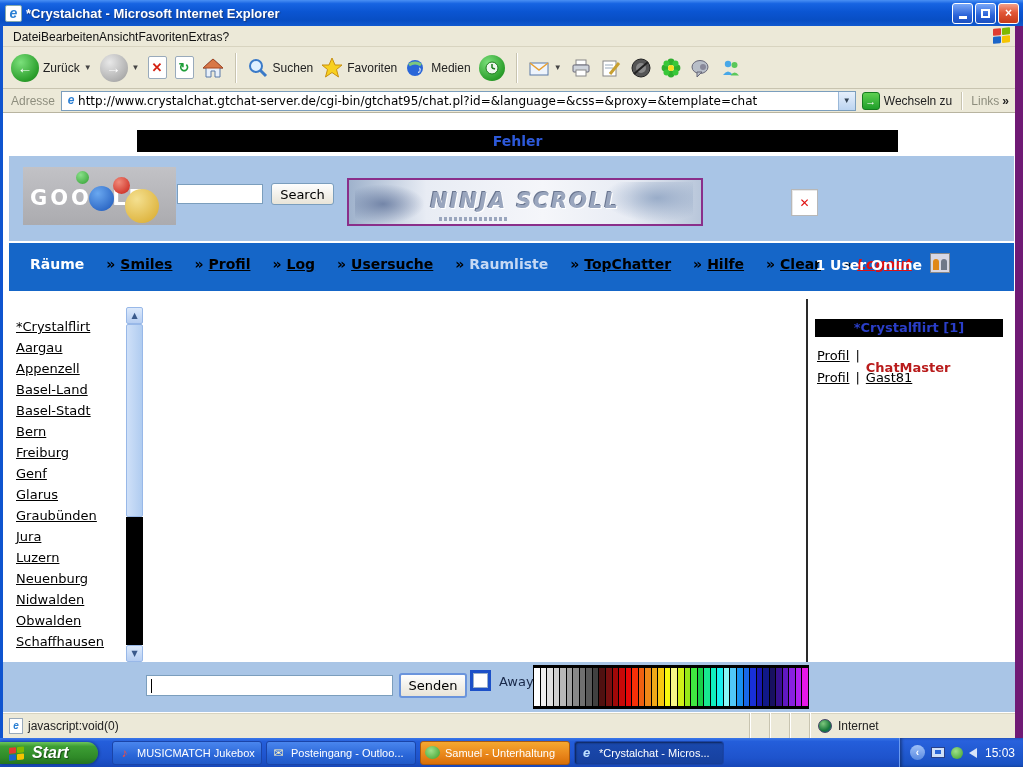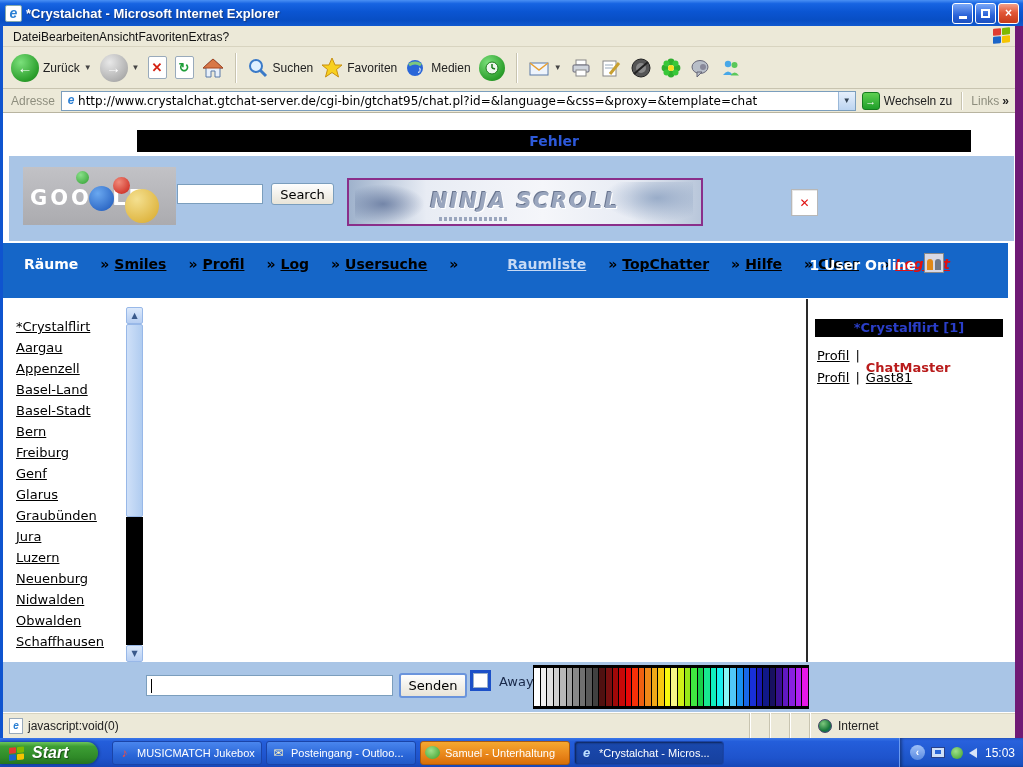--- a/index.html
+++ b/index.html
@@ -52,21 +52,21 @@
   .addr-icon { width:14px; height:14px; color:#2a7fd4; font-weight:bold; font-style:italic; font-size:12px; line-height:13px; text-align:center; }
   .addr-url { flex:1; font-size:12px; font-family:"DejaVu Sans", sans-serif; color:#000; white-space:nowrap; overflow:hidden; }
   .addr-drop { width:17px; height:18px; background:linear-gradient(180deg,#e6f0fc,#bcd4f0); border-left:1px solid #9ab8d8; display:flex; align-items:center; justify-content:center; font-size:8px; color:#345; }
   .go-btn { display:flex; align-items:center; gap:4px; font-size:12px; color:#222; }
   .go-sq { width:18px; height:18px; border-radius:3px; background:linear-gradient(180deg,#5fd050,#1f9e2a); color:#fff; display:flex; align-items:center; justify-content:center; font-size:11px; font-weight:bold; border:1px solid #167a1e;}
   .links-lbl { font-size:12px; color:#8e8e7e; display:flex; gap:3px; align-items:center; padding-right:2px;}
   .links-chev { color:#222; font-weight:bold; }
 
   
   .page { position:relative; height:599px; background:#fff; overflow:hidden; font-family:"DejaVu Sans", sans-serif; }
-  .fehler { position:absolute; left:134px; top:17px; width:834px; height:22px; background:#000;
+  .fehler { position:absolute; left:134px; top:17px; width:761px; height:22px; background:#000;
     color:#2d59d9; font-weight:bold; font-size:14px; text-align:center; line-height:22px; }
   .band { position:absolute; left:6px; top:43px; width:1005px; height:85px; background:#a9c5e6; }
 
   .gbox { position:absolute; left:14px; top:11px; width:153px; height:58px; background:linear-gradient(180deg,#c2c2c6,#ababaf); overflow:hidden; }
   .gtext { position:absolute; left:7px; top:19px; color:#fff; font-weight:bold; font-size:21px; letter-spacing:3px; font-family:"DejaVu Sans", sans-serif; }
   .ball { position:absolute; border-radius:50%; }
   .ball.green { width:13px; height:13px; left:53px; top:4px; background:radial-gradient(circle at 35% 30%,#8ae08a,#2f9e2f); }
   .ball.blue { width:25px; height:25px; left:66px; top:19px; background:radial-gradient(circle at 35% 30%,#6aa8f0,#1b55b8); }
   .ball.red { width:17px; height:17px; left:90px; top:10px; background:radial-gradient(circle at 35% 30%,#f08a7a,#c81e14); }
   .ball.yellow { width:34px; height:34px; left:102px; top:22px; background:radial-gradient(circle at 35% 30%,#f4e090,#d8a828); }
@@ -80,27 +80,27 @@
   .ninja-title { position:absolute; left:0; right:0; top:9px; text-align:center; font-weight:bold; font-style:italic;
     font-size:21px; letter-spacing:2px; color:#9aa6be; text-shadow:1px 1px 0 #fff, -1px -1px 0 #6a7690; }
   .ninja-blob1 { position:absolute; left:6px; top:4px; width:70px; height:40px; background:radial-gradient(ellipse at 40% 50%,#5a6e96 0%,rgba(90,110,150,0) 70%); opacity:.75;}
   .ninja-blob2 { position:absolute; right:8px; top:2px; width:90px; height:40px; background:radial-gradient(ellipse at 60% 40%,#8aa0c0 0%,rgba(138,160,192,0) 70%); opacity:.8;}
   .ninja-sub { position:absolute; left:90px; bottom:3px; width:70px; height:4px; background:repeating-linear-gradient(90deg,#9aa6be 0 3px,transparent 3px 5px); }
 
   .broken { position:absolute; left:782px; top:33px; width:27px; height:27px; background:#fff; border:1px solid #b8b8b8;
     box-shadow:inset 1px 1px 0 #e8e8e8; display:flex; align-items:center; justify-content:center; }
   .broken span { color:#e01010; font-weight:bold; font-size:12px; }
 
-  .navbar { position:absolute; left:0; top:130px; width:1005px; height:55px; background:#1566c8; }
+  .navbar { position:absolute; left:6px; top:130px; width:1005px; height:48px; background:#1566c8; }
   .nav-row { display:flex; gap:22px; padding:13px 0 0 16px; font-size:14px; font-weight:bold; }
   .nav-item { display:flex; gap:5px; white-space:nowrap; }
   .nav-prefix { color:#000; }
   .nav-room { color:#fff; text-decoration:none; }
   .nav-link { color:#000; text-decoration:underline; cursor:pointer; }
-  .nav-current { color:#c6d9f4; text-decoration:underline; cursor:pointer;margin-left:44px; }
+  .nav-current { color:#c6d9f4; cursor:pointer; }
   .nav-logout { color:#e01010; font-style:italic; text-decoration:underline; cursor:pointer; }
   .nav-item:nth-child(10) .nav-prefix { color:#000; }
   .nav-online { position:absolute; right:92px; top:14px; color:#fff; font-weight:bold; font-size:14px; }
   .nav-usersicon { position:absolute; right:64px; top:10px; width:20px; height:20px; background:#d8d8e4; border:1px solid #888; display:flex; align-items:flex-end; justify-content:center; gap:2px; padding-bottom:2px;}
   .fig { width:6px; height:11px; border-radius:3px 3px 0 0; }
   .fig.orange { background:#e08818; }
   .fig.gray { background:#707888; }
 
   
   .rooms { position:absolute; left:10px; top:206px; width:112px; }

